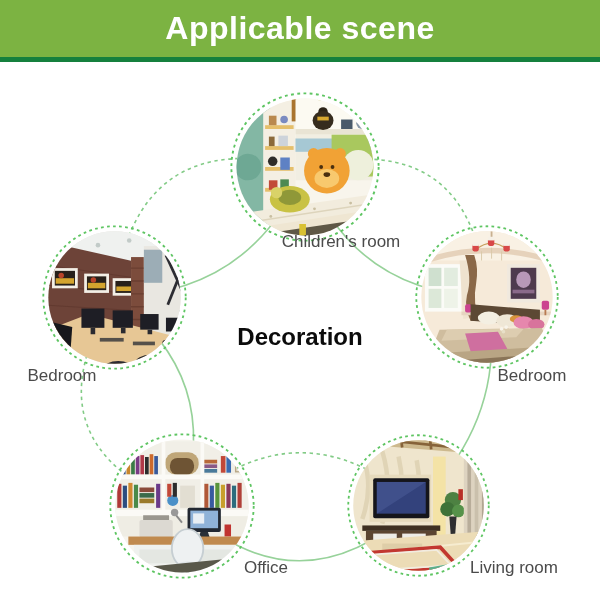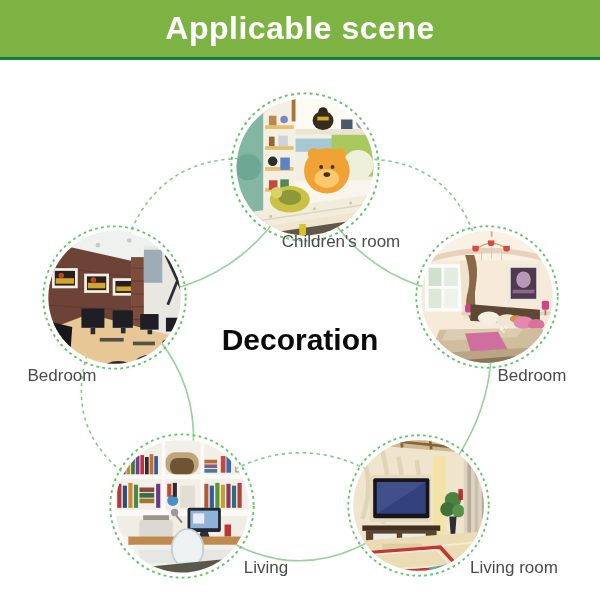--- a/index.html
+++ b/index.html
@@ -3,42 +3,42 @@
 <meta charset="utf-8">
 <style>
   html,body{margin:0;padding:0;background:#ffffff;}
   #stage{
     position:relative;width:600px;height:600px;background:#ffffff;
     font-family:"Liberation Sans",sans-serif;overflow:hidden;
   }
   
   #banner{
     position:absolute;left:0;top:0;width:600px;height:57px;
-    background:#7cb342;border-bottom:3px solid #15803d;
+    background:#7cb342;border-bottom:5px solid #15803d;
     display:flex;align-items:center;justify-content:center;
   }
   #banner .banner-title{
     margin:0;color:#ffffff;font-size:32px;font-weight:bold;letter-spacing:.5px;
   }
   
   #connectors{position:absolute;left:0;top:0;width:600px;height:600px;z-index:1;}
   .arc-solid{fill:none;stroke:#97d29a;stroke-width:1.6;}
   .arc-dashed{fill:none;stroke:#82cb86;stroke-width:1.6;stroke-dasharray:3.4 3.6;}
   
   .node{position:absolute;z-index:2;}
   .node svg{display:block;width:100%;height:100%;}
   .ring{fill:none;stroke:#5ec562;stroke-width:2;stroke-dasharray:3 3.6;}
   
   .scene-label{
     position:absolute;z-index:3;color:#4b4b4b;font-size:17px;line-height:1.1;
     white-space:nowrap;transform:translateX(-50%);
   }
   #center-title{
     position:absolute;z-index:3;left:300px;top:323px;transform:translateX(-50%);
-    font-size:30px;font-weight:bold;color:#0b0b0b;letter-spacing:0px;white-space:nowrap;
+    font-size:24px;font-weight:bold;color:#0b0b0b;letter-spacing:0px;white-space:nowrap;
   }
 </style>
 </head>
 <body>
 
 <div id="stage">
 
   <div id="banner">
     <h1 class="banner-title">Applicable scene</h1>
   </div>
@@ -340,18 +340,18 @@
         <ellipse cx="120" cy="152" rx="18" ry="10" fill="#26262c"></ellipse>
         <ellipse cx="84" cy="158" rx="16" ry="9" fill="#2b2b31"></ellipse>
         <rect x="132" y="126" width="22" height="20" rx="4" fill="#232329"></rect>
       </g>
     </svg>
   </div>
 
   <div class="scene-label" style="left:300px;top:233px;margin-left:41px;">Children's room</div>
   <div class="scene-label" style="left:532px;top:367px;">Bedroom</div>
   <div class="scene-label" style="left:514px;top:559px;">Living room</div>
-  <div class="scene-label" style="left:266px;top:559px;">Living</div>
+  <div class="scene-label" style="left:266px;top:559px;">Office</div>
   <div class="scene-label" style="left:62px;top:367px;">Bedroom</div>
 
   <div id="center-title">Decoration</div>
 
 </div>
 
 </body></html>

